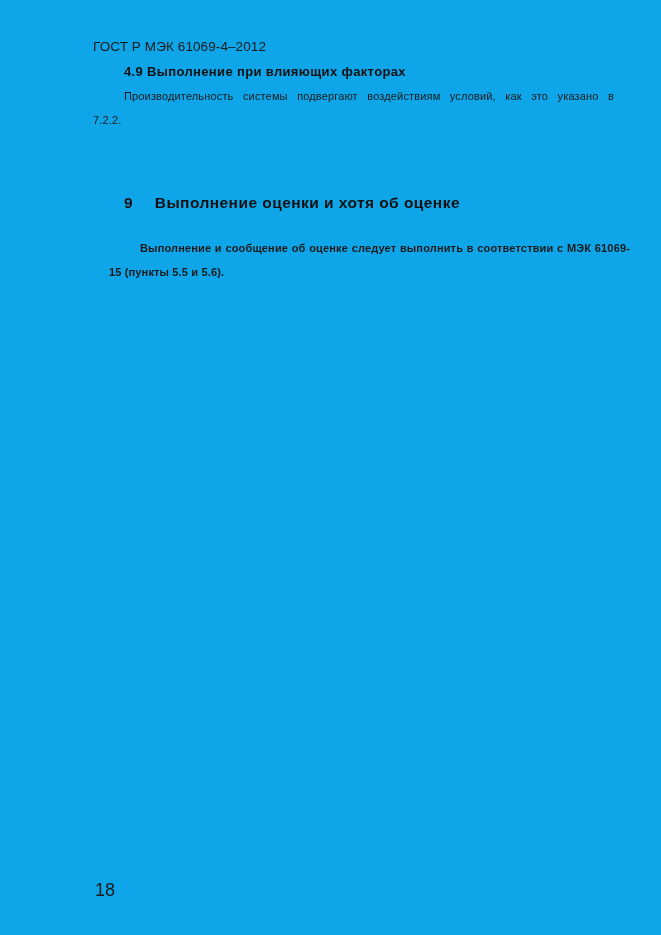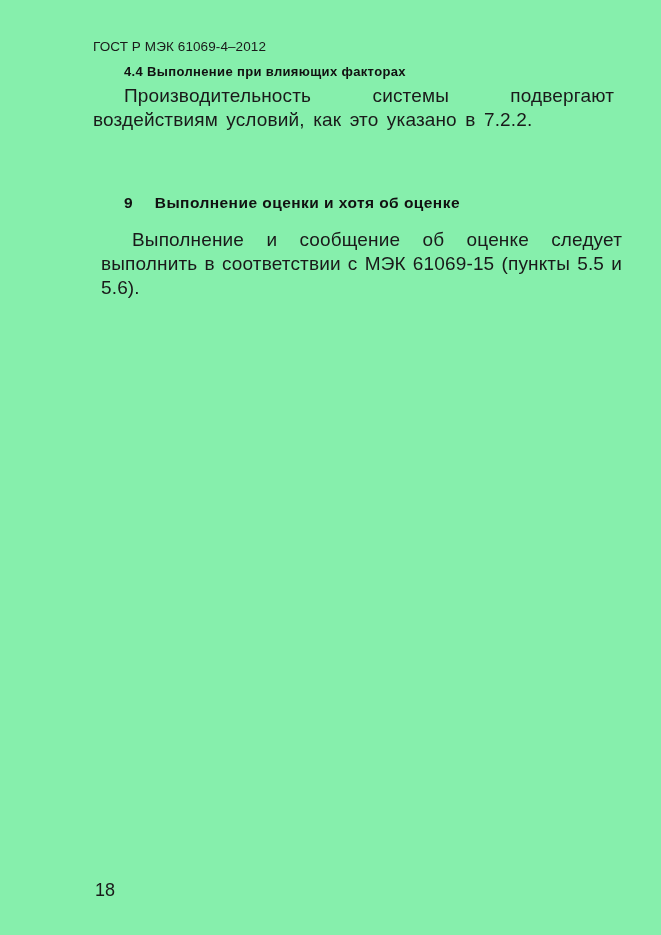--- a/index.html
+++ b/index.html
@@ -13,21 +13,21 @@
       position: relative;
       overflow: hidden;
       font-family: "Liberation Sans", sans-serif;
       color: #111111;
     }
     .page {
       position: absolute;
       left: 0; top: 0;
       width: 661px;
       height: 935px;
-      background: #86efac;
+      background: #0ea5e9;
     }
     .running-header {
       position: absolute;
       left: 93px;
       top: 39px;
       font-size: 13.5px;
       letter-spacing: 0.1px;
       color: #1a1a1a;
       white-space: nowrap;
     }
@@ -52,21 +52,21 @@
       white-space: nowrap;
     }
     .section-title .num {
       display: inline-block;
       width: 26px;
     }
     .para {
       position: absolute;
       left: 93px;
       width: 521px;
-      font-size: 19px;
+      font-size: 11px;
       line-height: 24px;
       color: #1a1a1a;
       text-align: justify;
       text-align-last: left;
       text-indent: 31px;
       letter-spacing: 0.15px;
     }
     .para-wide {
       word-spacing: 3px;
     }
@@ -79,28 +79,28 @@
     }
   </style>
 </head>
 <body>
 
 <div class="page">
 
   <div class="running-header">ГОСТ Р МЭК 61069-4–2012</div>
 
   <div class="subsection-title">
-    <span>4.4</span>
+    <span>4.9</span>
     <span>Выполнение при влияющих факторах</span>
   </div>
 
   <p class="para para-wide" style="top:84px; margin:0;">Производительность системы подвергают воздействиям условий, как это указано в 7.2.2.</p>
 
   <div class="section-title">
     <span class="num">9</span>
     <span>Выполнение оценки и хотя об оценке</span>
   </div>
 
-  <p class="para" style="top:220px; margin:8px;">Выполнение и сообщение об оценке следует выполнить в соответствии с МЭК 61069-15 (пункты 5.5 и 5.6).</p>
+  <p class="para" style="top:220px; margin:16px;font-weight:bold;">Выполнение и сообщение об оценке следует выполнить в соответствии с МЭК 61069-15 (пункты 5.5 и 5.6).</p>
 
   <div class="page-number">18</div>
 
 </div>
 
 </body></html>

